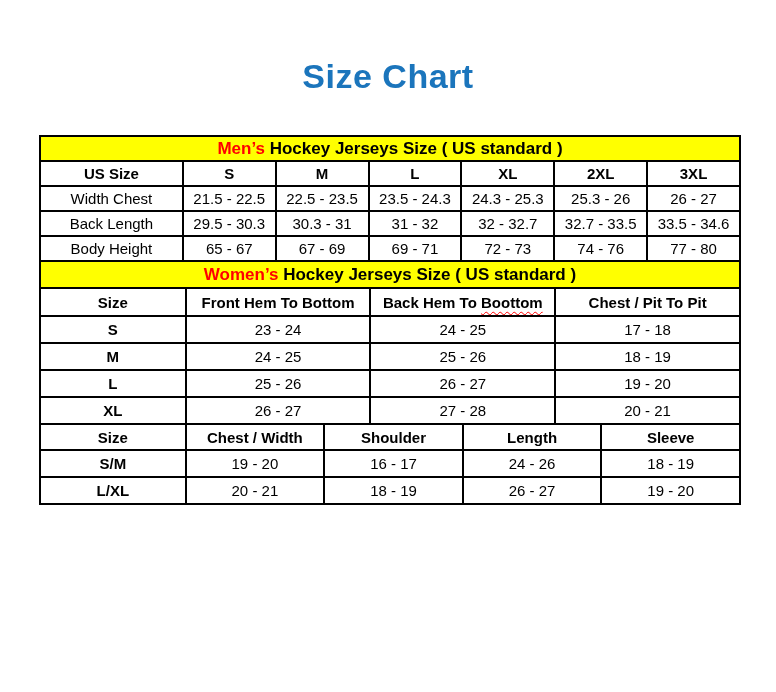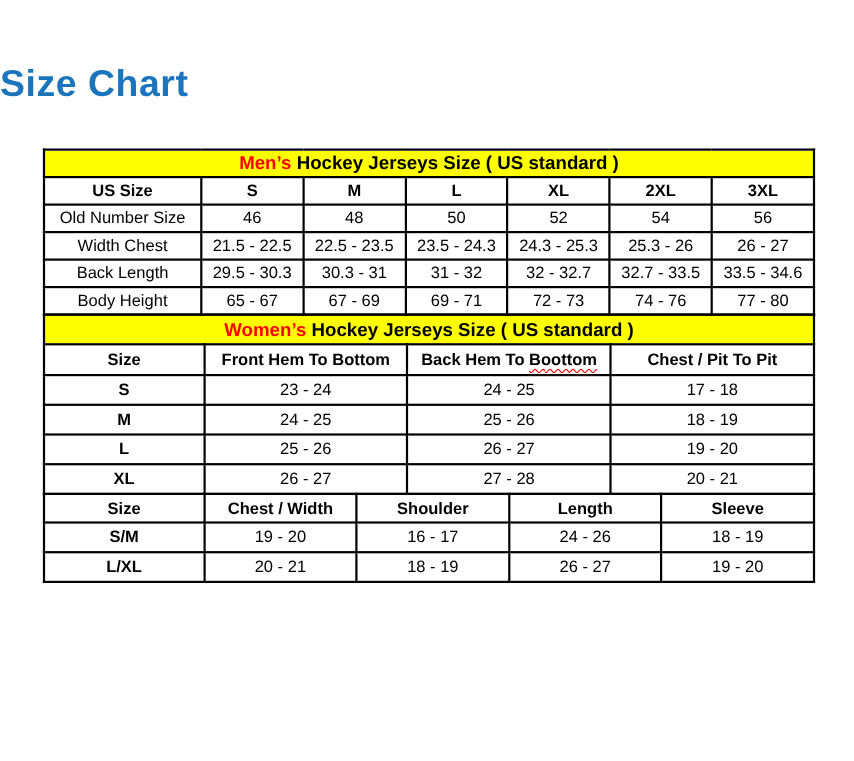--- a/index.html
+++ b/index.html
@@ -8,21 +8,21 @@
     width:776px;height:692px;
     background:#ffffff;
     font-family:"Liberation Sans", sans-serif;
     color:#000000;
     overflow:hidden;
   }
   .title{
     position:absolute;
     top:57px;left:0;width:100%;
     margin:0;
-    text-align:left;
+    text-align:center;
     font-size:34px;
     font-weight:700;
     color:#1b75bc;
     letter-spacing:0.5px;
   }
   .chart{
     position:absolute;
     left:39px;top:122px;
     width:702px;
   }
@@ -89,29 +89,20 @@
           <tr class="header-row">
             <th>US Size</th>
             <th>S</th>
             <th>M</th>
             <th>L</th>
             <th>XL</th>
             <th>2XL</th>
             <th>3XL</th>
           </tr>
           <tr>
-            <td class="row-label">Old Number Size</td>
-            <td>46</td>
-            <td>48</td>
-            <td>50</td>
-            <td>52</td>
-            <td>54</td>
-            <td>56</td>
-          </tr>
-          <tr>
             <td class="row-label">Width Chest</td>
             <td>21.5 - 22.5</td>
             <td>22.5 - 23.5</td>
             <td>23.5 - 24.3</td>
             <td>24.3 - 25.3</td>
             <td>25.3 - 26</td>
             <td>26 - 27</td>
           </tr>
           <tr>
             <td class="row-label">Back Length</td>

